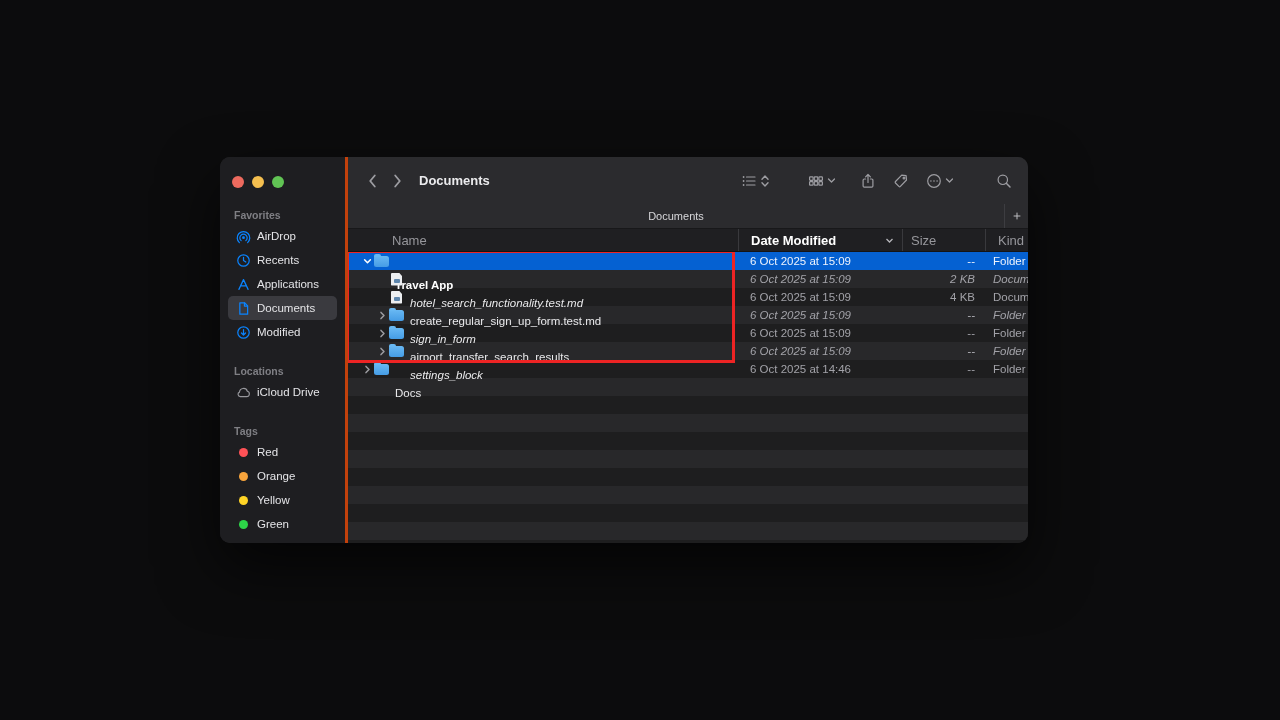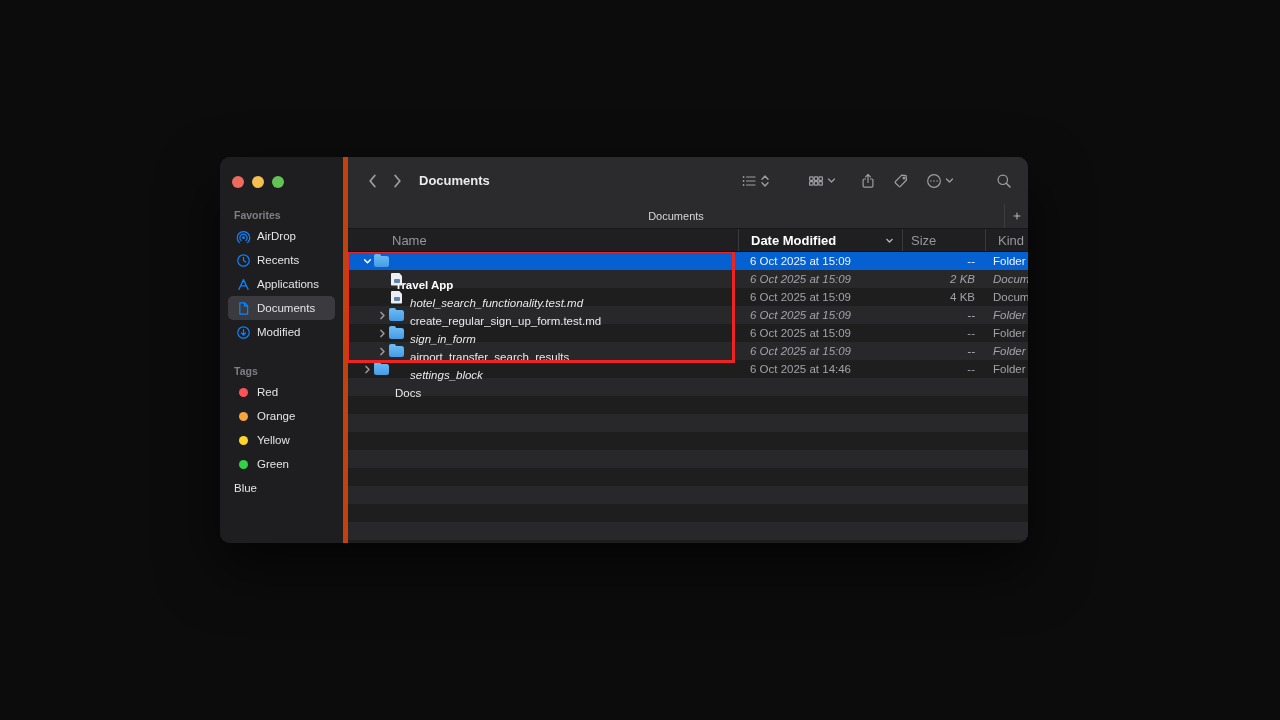--- a/index.html
+++ b/index.html
@@ -4,21 +4,21 @@
 <style>
   html,body { margin:0; padding:0; width:1280px; height:720px; background:#0c0c0d; overflow:hidden;
               font-family:"Liberation Sans","DejaVu Sans",sans-serif; }
   * { box-sizing:border-box; }
 
   .window { position:absolute; left:220px; top:157px; width:808px; height:386px;
             background:#242427; border-radius:10px; overflow:hidden; display:flex;
             box-shadow:0 25px 60px rgba(0,0,0,.65); color:#e7e7e9; font-size:11.5px; }
 
   
-  .sidebar { width:128px; flex:none; background:#1e1e21; border-right:5px solid #c2410c;
+  .sidebar { width:128px; flex:none; background:#1e1e21; border-right:3px solid #c2410c;
              padding:0 8px; overflow:hidden; }
   .traffic { display:flex; gap:8px; padding:19px 4px 0; }
   .tl { width:12px; height:12px; border-radius:50%; }
   .sb-label { margin:21px 6px 3px; font-size:10.5px; font-weight:bold; color:#7f7f84; }
   .sb-item { display:flex; align-items:center; height:24px; padding:0 6px; border-radius:5px;
              font-size:11.5px; color:#e4e4e7; white-space:nowrap; }
   .sb-item.selected { background:#3a3a3f; }
   .sb-icon { width:18px; flex:none; display:flex; align-items:center; justify-content:center; margin-right:5px; }
   .dot { width:9px; height:9px; border-radius:50%; }
 
@@ -136,20 +136,33 @@
                 <svg width="15" height="15" viewBox="0 0 16 16" fill="none" stroke="#0a84ff" stroke-width="1.3" stroke-linecap="round" stroke-linejoin="round">
                   <circle cx="8" cy="8" r="6.1"></circle>
                   <path d="M8 4.8 V10.4 M5.8 8.5 L8 10.8 L10.2 8.5"></path>
                 </svg>
               </span>
     <span class="sb-text">Modified</span>
   </div>
 </div>
   </div>
 
+  <div class="sb-section">
+    <div class="sb-label">Locations</div>
+    <div class="sb-items">
+  <div class="sb-item">
+    <span class="sb-icon">
+                <svg width="15" height="15" viewBox="0 0 16 16" fill="none" stroke="#98989d" stroke-width="1.2" stroke-linecap="round" stroke-linejoin="round">
+                  <path d="M4.6 12.4 h6.8 a2.9 2.9 0 0 0 .7-5.7 a4.3 4.3 0 0 0-8.4 .9 a2.5 2.5 0 0 0 .9 4.8 z"></path>
+                </svg>
+              </span>
+    <span class="sb-text">iCloud Drive</span>
+  </div>
+</div>
+  </div>
 
   <div class="sb-section">
     <div class="sb-label">Tags</div>
     <div class="sb-items">
   <div class="sb-item">
     <span class="sb-icon">
                 <span class="dot" style="background: rgb(255, 82, 87);"></span>
               </span>
     <span class="sb-text">Red</span>
   </div>

